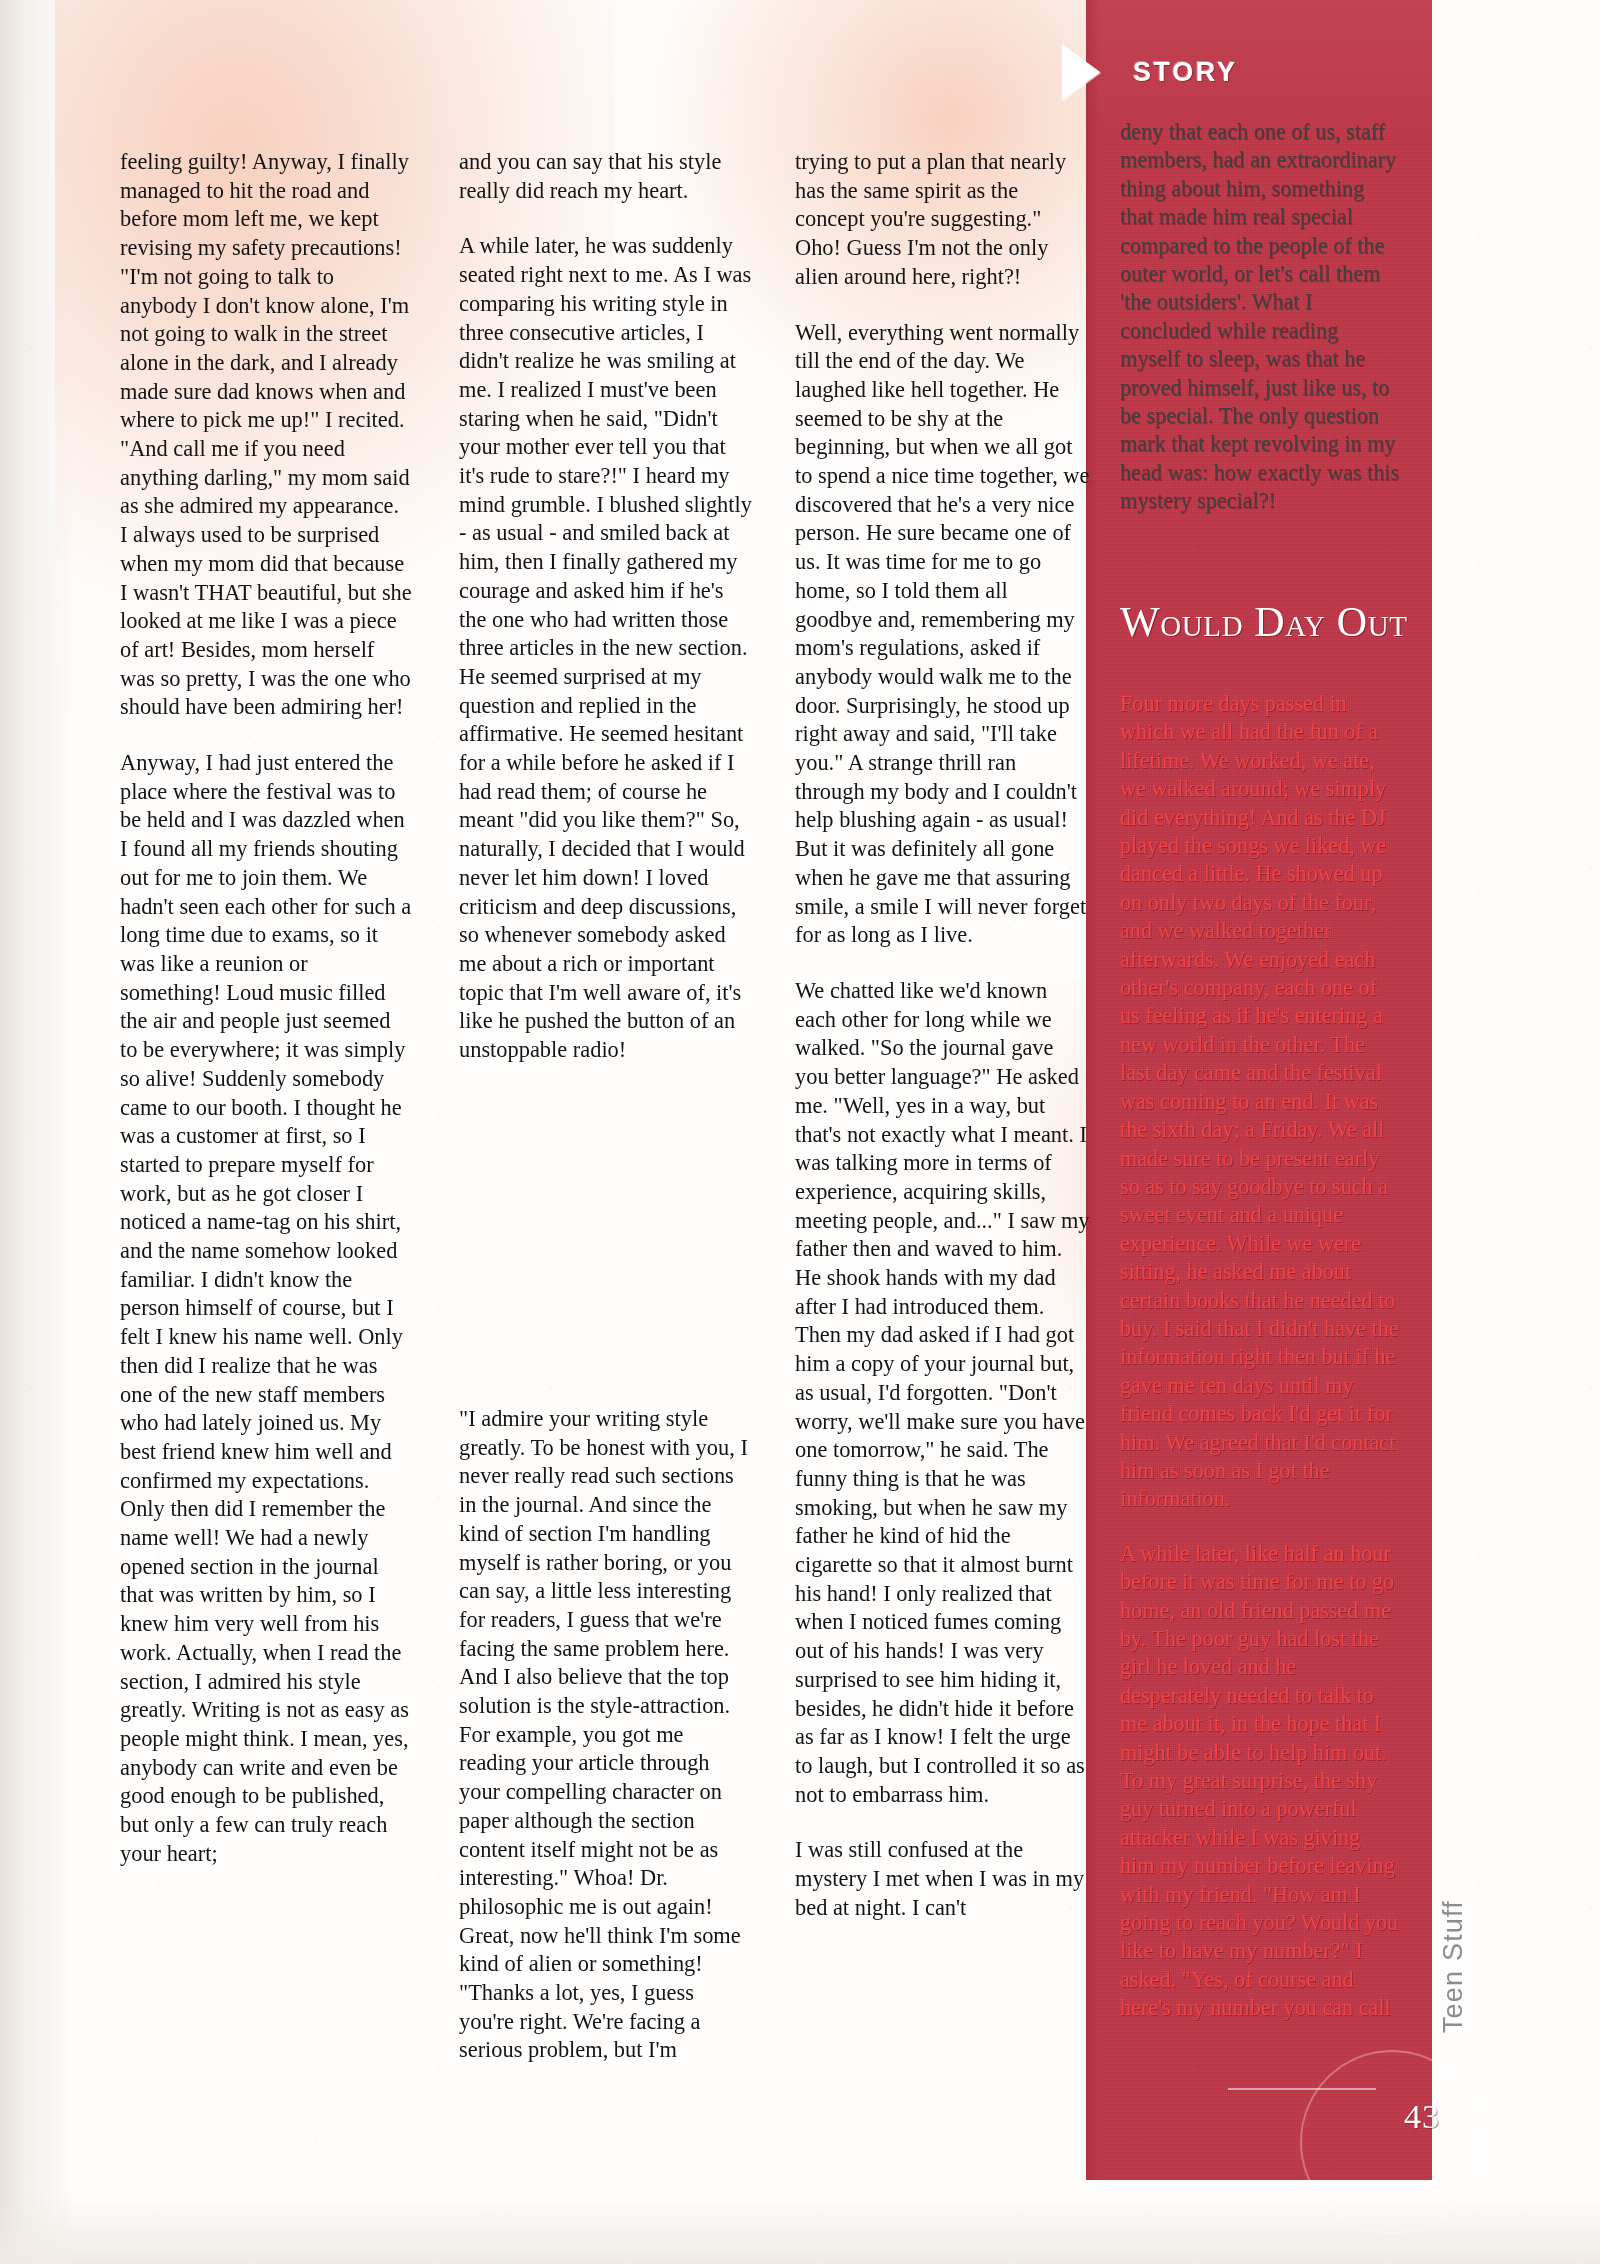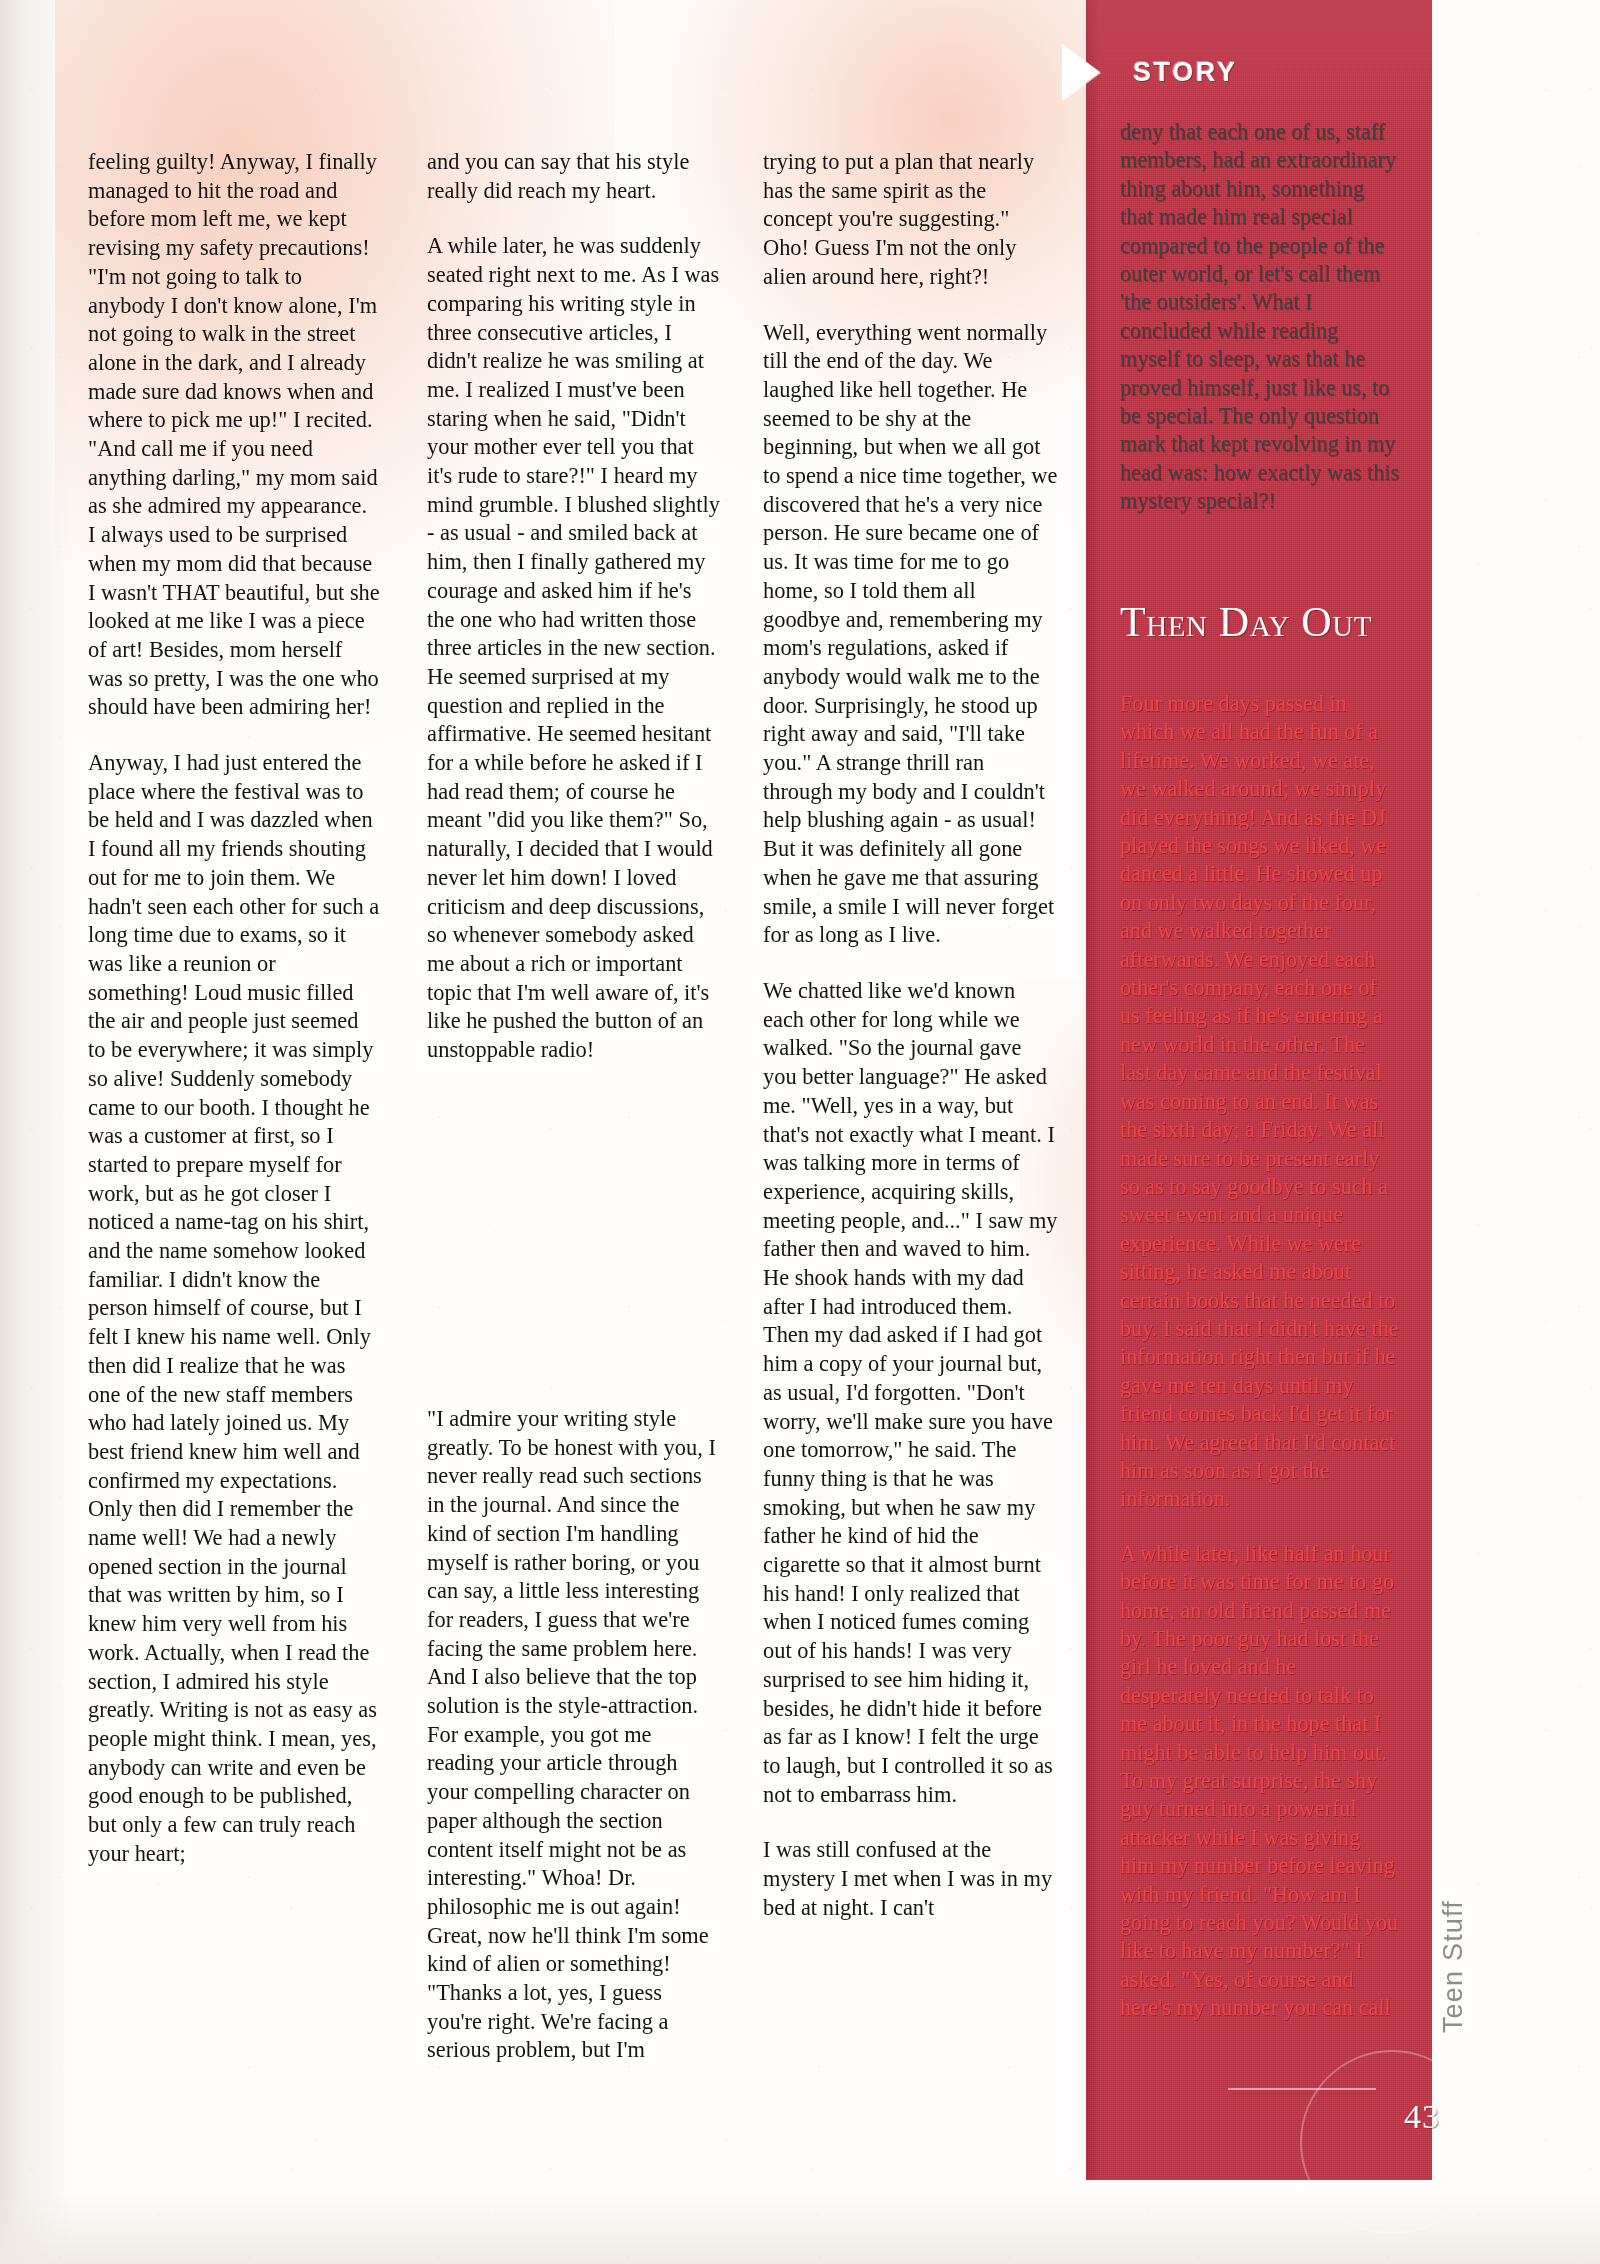--- a/index.html
+++ b/index.html
@@ -136,20 +136,21 @@
 
   
   .col {
     position: absolute;
     z-index: 5;
     font-size: 22.4px;
     line-height: 28.7px;
     color: #141414;
     text-align: left;
     hyphens: none;
+    margin-left: 32px;
   }
   .col p {
     margin: 0 0 27px 0;
   }
   .col p:last-child { margin-bottom: 0; }
 
   #col1 { left: 88px;  top: 148px; width: 292px; }
   #col2 { left: 427px; top: 148px; width: 295px; }
   #col3 { left: 763px; top: 148px; width: 295px; }
 
@@ -297,21 +298,21 @@
     <p>trying to put a plan that nearly has the same spirit as the concept you're suggesting." Oho! Guess I'm not the only alien around here, right?!</p>
     <p>Well, everything went normally till the end of the day. We laughed like hell together. He seemed to be shy at the beginning, but when we all got to spend a nice time together, we discovered that he's a very nice person. He sure became one of us. It was time for me to go home, so I told them all goodbye and, remembering my mom's regulations, asked if anybody would walk me to the door. Surprisingly, he stood up right away and said, "I'll take you." A strange thrill ran through my body and I couldn't help blushing again - as usual! But it was definitely all gone when he gave me that assuring smile, a smile I will never forget for as long as I live.</p>
     <p>We chatted like we'd known each other for long while we walked. "So the journal gave you better language?" He asked me. "Well, yes in a way, but that's not exactly what I meant. I was talking more in terms of experience, acquiring skills, meeting people, and..." I saw my father then and waved to him. He shook hands with my dad after I had introduced them. Then my dad asked if I had got him a copy of your journal but, as usual, I'd forgotten. "Don't worry, we'll make sure you have one tomorrow," he said. The funny thing is that he was smoking, but when he saw my father he kind of hid the cigarette so that it almost burnt his hand! I only realized that when I noticed fumes coming out of his hands! I was very surprised to see him hiding it, besides, he didn't hide it before as far as I know! I felt the urge to laugh, but I controlled it so as not to embarrass him.</p>
     <p>I was still confused at the mystery I met when I was in my bed at night. I can't</p>
   </div>
 
   <div id="colred">
     <p>deny that each one of us, staff members, had an extraordinary thing about him, something that made him real special compared to the people of the outer world, or let's call them 'the outsiders'. What I concluded while reading myself to sleep, was that he proved himself, just like us, to be special. The only question mark that kept revolving in my head was: how exactly was this mystery special?!</p>
   </div>
 
-  <div class="last-day-head">Then Day Out</div>
+  <div class="last-day-head">Would Day Out</div>
 
   <div id="colred2" style="position:absolute; left:1120px; top:690px; width:280px; z-index:7;
        font-size:22.2px; line-height:28.4px; color:#ef4444; text-shadow:0.7px 0.7px 0 rgba(110,18,30,.55);">
     <p style="margin:0 0 26px 0;">Four more days passed in which we all had the fun of a lifetime. We worked, we ate, we walked around; we simply did everything! And as the DJ played the songs we liked, we danced a little. He showed up on only two days of the four, and we walked together afterwards. We enjoyed each other's company, each one of us feeling as if he's entering a new world in the other. The last day came and the festival was coming to an end. It was the sixth day; a Friday. We all made sure to be present early so as to say goodbye to such a sweet event and a unique experience. While we were sitting, he asked me about certain books that he needed to buy. I said that I didn't have the information right then but if he gave me ten days until my friend comes back I'd get it for him. We agreed that I'd contact him as soon as I got the information.</p>
     <p style="margin:0;">A while later, like half an hour before it was time for me to go home, an old friend passed me by. The poor guy had lost the girl he loved and he desperately needed to talk to me about it, in the hope that I might be able to help him out. To my great surprise, the shy guy turned into a powerful attacker while I was giving him my number before leaving with my friend. "How am I going to reach you? Would you like to have my number?" I asked. "Yes, of course and here's my number you can call</p>
   </div>
 
   <div class="vertical-brand">Teen Stuff</div>
 
   <div class="pagenum-arc"></div>

